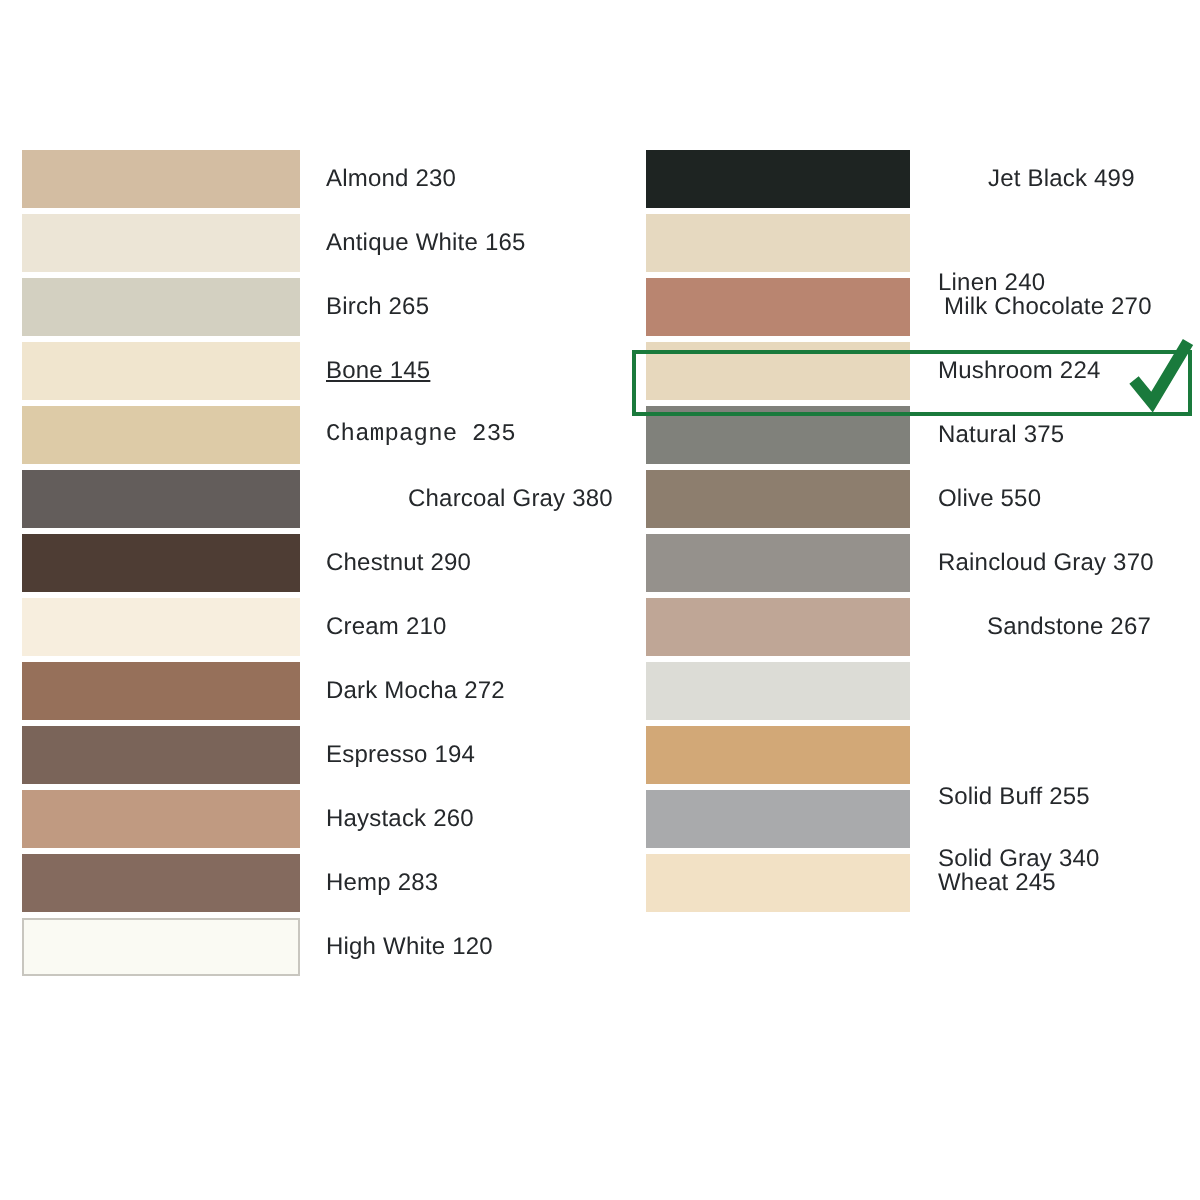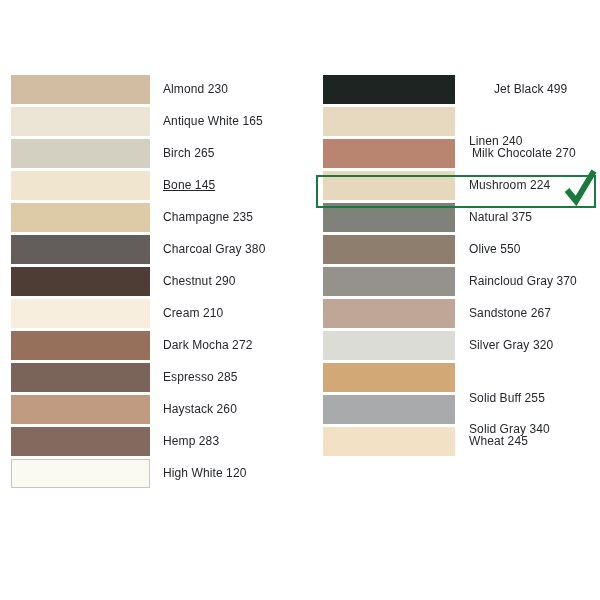--- a/index.html
+++ b/index.html
@@ -101,41 +101,41 @@
       <div class="swatch-row">
         <div class="swatch-chip" style="background: rgb(211, 208, 193);"></div>
         <div class="swatch-label" style="color: rgb(37, 40, 43);">Birch 265</div>
       </div>
       <div class="swatch-row">
         <div class="swatch-chip" style="background: rgb(240, 229, 206);"></div>
         <div class="swatch-label" style="color: rgb(37, 40, 43); text-decoration: underline;">Bone 145</div>
       </div>
       <div class="swatch-row">
         <div class="swatch-chip" style="background: rgb(221, 203, 167);"></div>
-        <div class="swatch-label" style="color: rgb(37, 40, 43);">Champagne 235</div>
+        <div class="swatch-label" style="color: rgb(37, 40, 43); font-family: Liberation Mono, monospace;">Champagne 235</div>
       </div>
       <div class="swatch-row">
         <div class="swatch-chip" style="background: rgb(99, 93, 91);"></div>
-        <div class="swatch-label" style="color: rgb(37, 40, 43);">Charcoal Gray 380</div>
+        <div class="swatch-label" style="color: rgb(37, 40, 43); margin-left: 41px;">Charcoal Gray 380</div>
       </div>
       <div class="swatch-row">
         <div class="swatch-chip" style="background: rgb(78, 61, 52);"></div>
         <div class="swatch-label" style="color: rgb(37, 40, 43);">Chestnut 290</div>
       </div>
       <div class="swatch-row">
         <div class="swatch-chip" style="background: rgb(247, 238, 222);"></div>
         <div class="swatch-label" style="color: rgb(37, 40, 43);">Cream 210</div>
       </div>
       <div class="swatch-row">
         <div class="swatch-chip" style="background: rgb(150, 112, 90);"></div>
         <div class="swatch-label" style="color: rgb(37, 40, 43);">Dark Mocha 272</div>
       </div>
       <div class="swatch-row">
         <div class="swatch-chip" style="background: rgb(122, 100, 89);"></div>
-        <div class="swatch-label" style="color: rgb(37, 40, 43);">Espresso 285</div>
+        <div class="swatch-label" style="color: rgb(37, 40, 43);">Espresso 194</div>
       </div>
       <div class="swatch-row">
         <div class="swatch-chip" style="background: rgb(192, 154, 129);"></div>
         <div class="swatch-label" style="color: rgb(37, 40, 43);">Haystack 260</div>
       </div>
       <div class="swatch-row">
         <div class="swatch-chip" style="background: rgb(132, 106, 94);"></div>
         <div class="swatch-label" style="color: rgb(37, 40, 43);">Hemp 283</div>
       </div>
       <div class="swatch-row">
@@ -167,25 +167,24 @@
       <div class="swatch-row">
         <div class="swatch-chip" style="background: rgb(141, 126, 110);"></div>
         <div class="swatch-label" style="color: rgb(37, 40, 43);">Olive 550</div>
       </div>
       <div class="swatch-row">
         <div class="swatch-chip" style="background: rgb(149, 145, 140);"></div>
         <div class="swatch-label" style="color: rgb(37, 40, 43);">Raincloud Gray 370</div>
       </div>
       <div class="swatch-row">
         <div class="swatch-chip" style="background: rgb(191, 166, 150);"></div>
-        <div class="swatch-label" style="color: rgb(37, 40, 43);">Sandstone 267</div>
+        <div class="swatch-label" style="color: rgb(37, 40, 43); text-align: center;">Sandstone 267</div>
       </div>
       <div class="swatch-row">
         <div class="swatch-chip" style="background: rgb(220, 220, 214);"></div>
-        <div class="swatch-label" style="color: rgb(37, 40, 43);">Silver Gray 320</div>
       </div>
       <div class="swatch-row">
         <div class="swatch-chip" style="background: rgb(210, 168, 119);"></div>
         <div class="swatch-label" style="color: rgb(37, 40, 43); margin-top: 42px;">Solid Buff 255</div>
       </div>
       <div class="swatch-row">
         <div class="swatch-chip" style="background: rgb(169, 170, 172);"></div>
         <div class="swatch-label" style="color: rgb(37, 40, 43); margin-top: 40px;">Solid Gray 340</div>
       </div>
       <div class="swatch-row">

